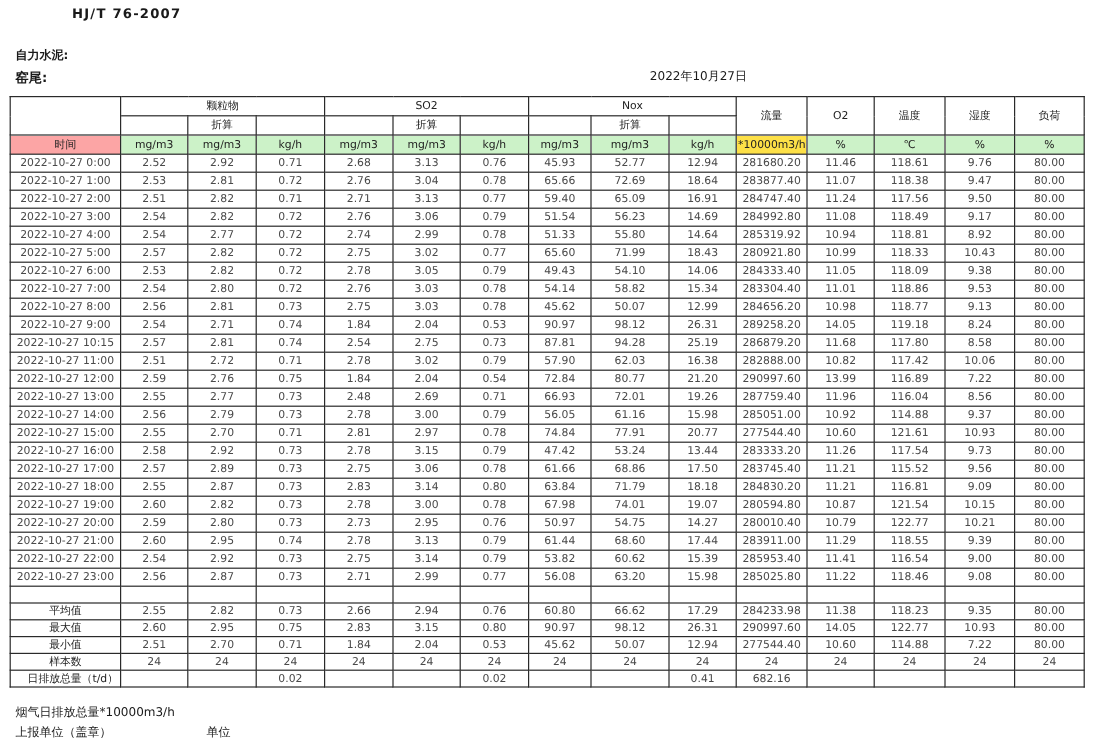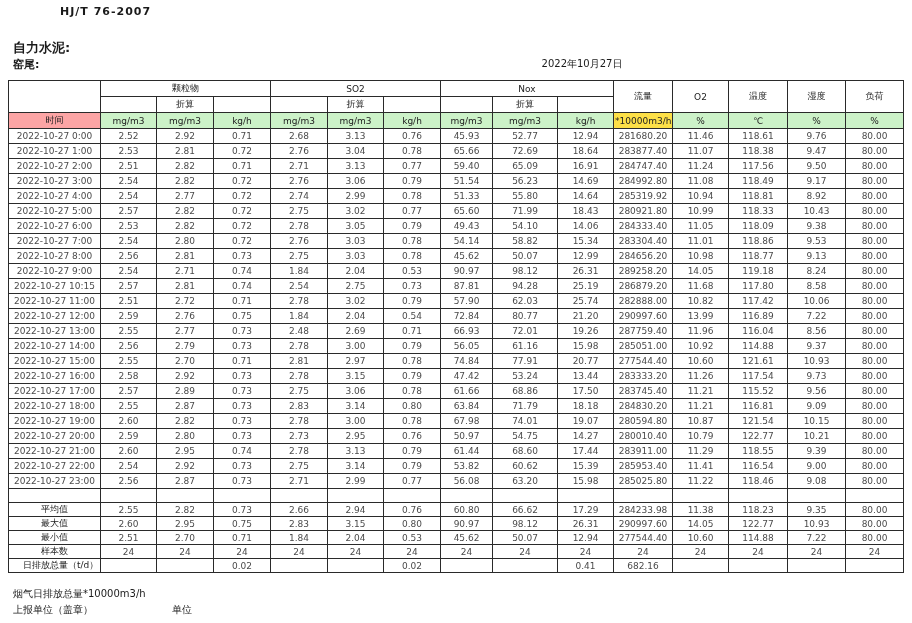--- a/index.html
+++ b/index.html
@@ -14,21 +14,21 @@
     overflow: hidden;
   }
   .doc-code {
     position: absolute; left: 60px; top: 5px;
     font-size: 11px; font-weight: bold; letter-spacing: 1px;
   }
   .title {
     position: absolute; left: 162px; top: 22px; width: 750px;
     text-align: center; font-size: 14px; font-weight: bold; letter-spacing: 1px;
   }
-  .company { position: absolute; left: 13px; top: 39px; font-size: 13px; font-weight: bold; }
+  .company { position: absolute; left: 13px; top: 39px; font-size: 10px; font-weight: bold; }
   .location { position: absolute; left: 13px; top: 57px; font-size: 11px; font-weight: bold; }
   .date { position: absolute; left: 162px; top: 57px; width: 840px; text-align: center; font-size: 10px; }
 
   table.report {
     position: absolute; left: 8px; top: 80px;
     border-collapse: collapse; table-layout: fixed; width: 896px;
   }
   table.report th, table.report td {
     border: 1px solid #2a2a2a;
     font-size: 9px; font-weight: normal;
@@ -309,21 +309,21 @@
         <tr class="data-row">
           <td class="time-cell">2022-10-27 11:00</td>
           <td>2.51</td>
           <td>2.72</td>
           <td>0.71</td>
           <td>2.78</td>
           <td>3.02</td>
           <td>0.79</td>
           <td>57.90</td>
           <td>62.03</td>
-          <td>25.74</td>
+          <td>16.38</td>
           <td>282888.00</td>
           <td>10.82</td>
           <td>117.42</td>
           <td>10.06</td>
           <td>80.00</td>
         </tr>
         <tr class="data-row">
           <td class="time-cell">2022-10-27 12:00</td>
           <td>2.59</td>
           <td>2.76</td>

